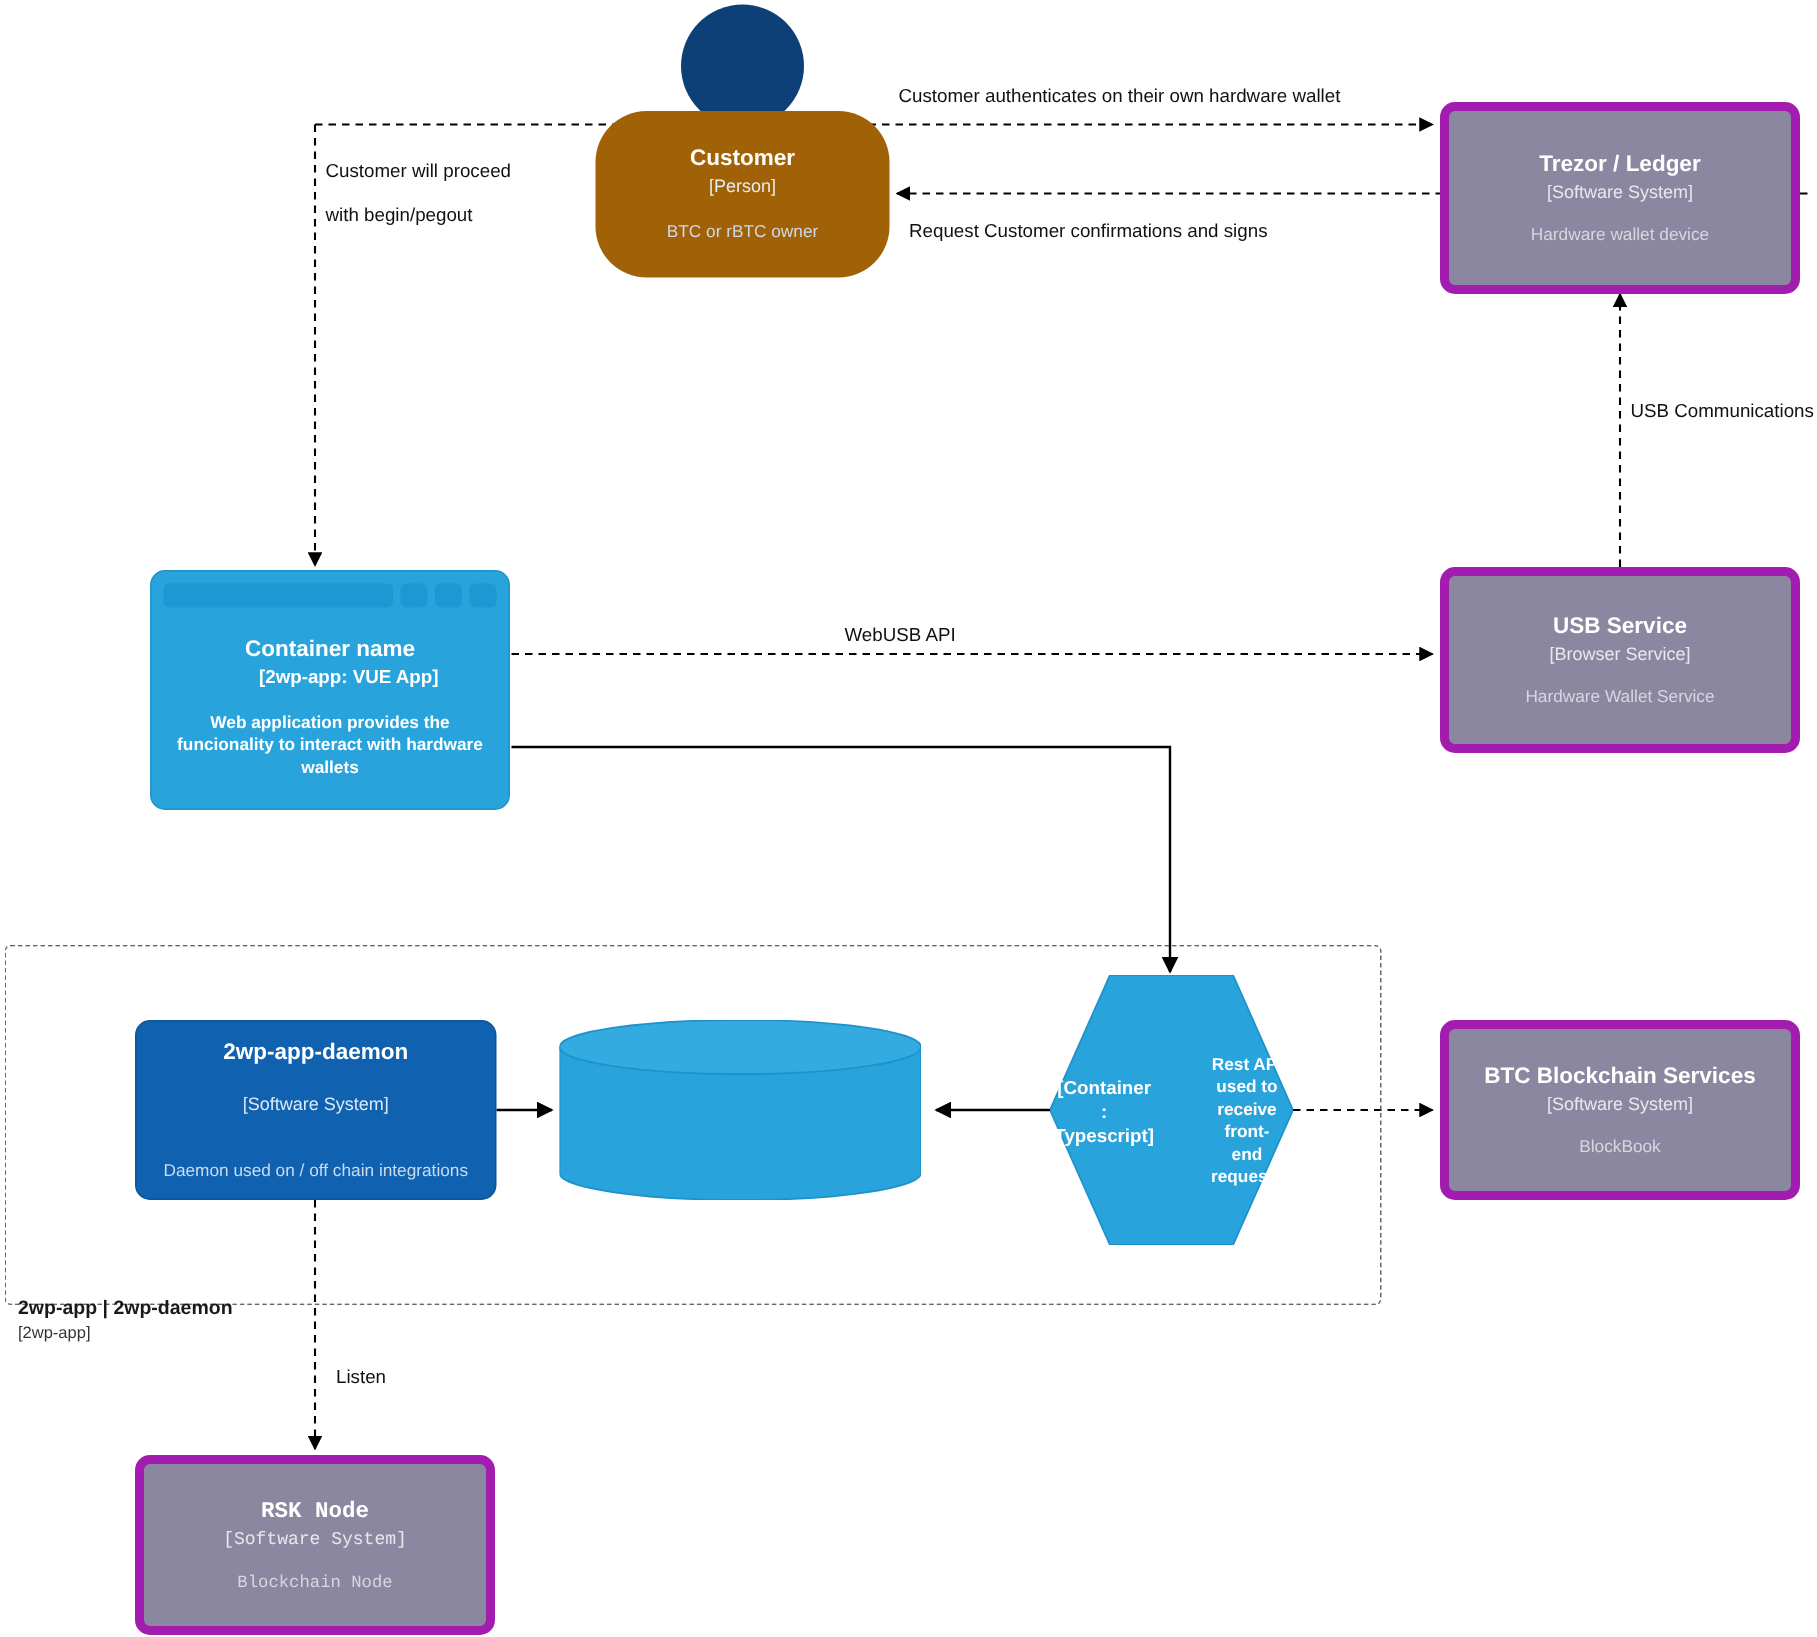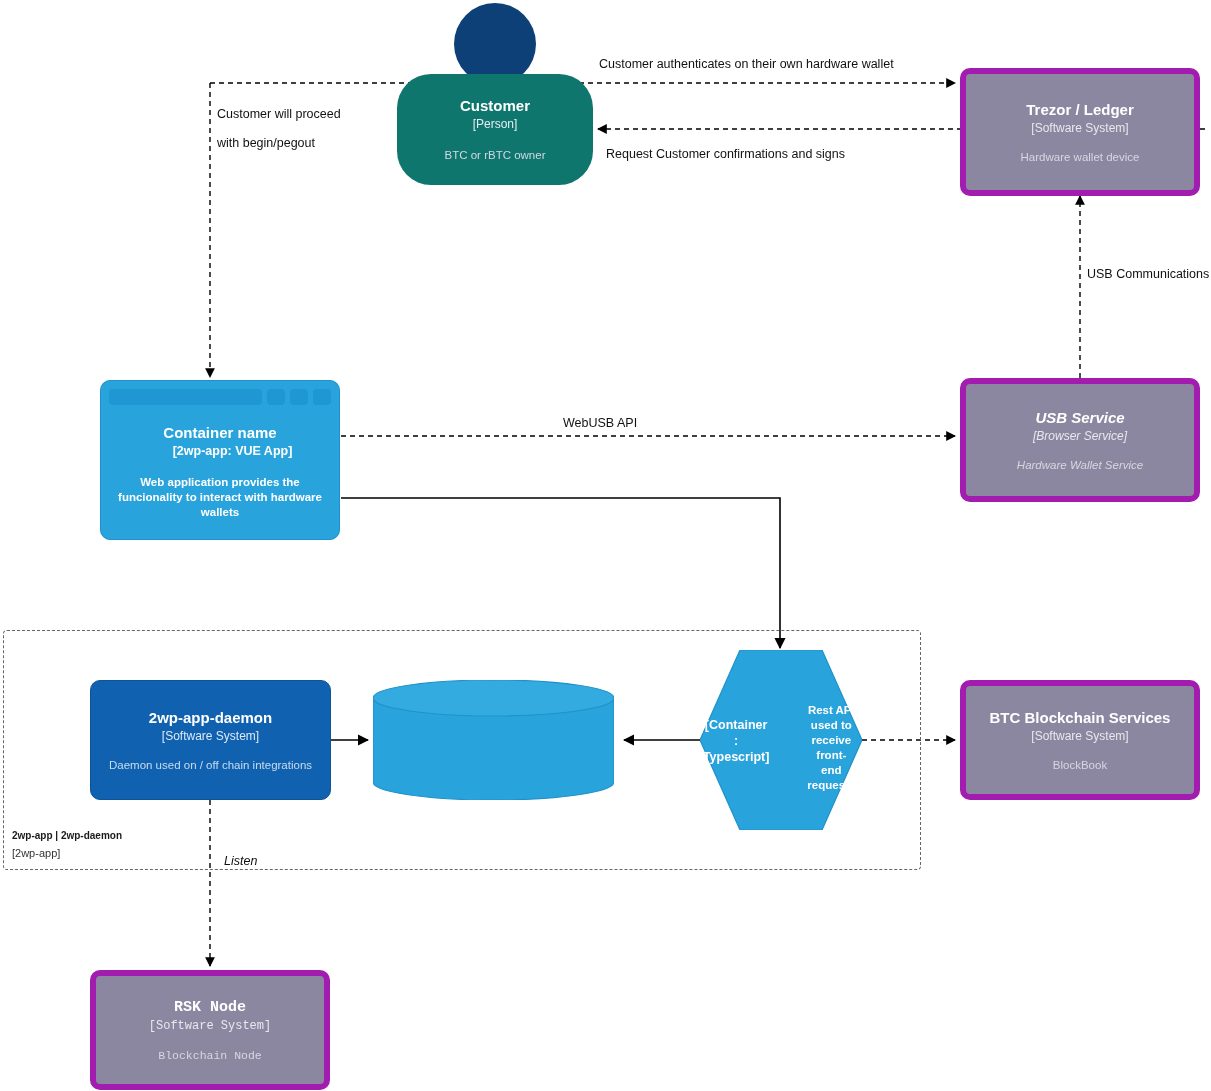--- a/index.html
+++ b/index.html
@@ -72,41 +72,42 @@
     border-radius: 50%;
     background: #0d4076;
   }
   .person-body {
     position: absolute;
     left: 0;
     top: 71px;
     width: 196px;
     height: 111px;
     border-radius: 34px;
-    background: #0f766e;
+    background: #a16207;
     display: flex;
     flex-direction: column;
     align-items: center;
     justify-content: center;
     text-align: center;
   }
   .person-body .n-desc { color: #cfd9e6; margin-top: 16px; }
   .person-body .n-type { color: #e6ecf4; }
 
   
   .sys-ext {
     background: #8c87a0;
     border-radius: 10px;
     border: 6px solid #a21caf;
   }
   
   .sys-int {
     background: #1061af;
     border-radius: 10px;
     border: 1px solid #0d5599;
+    gap: 16px;
   }
   .sys-int .n-type { color: #dce9f6; }
   .sys-int .n-desc { color: #c9dcf0; }
 
   
   .browser {
     position: absolute;
     background: #29a3dc;
     border-radius: 10px;
     border: 1px solid #1f92c9;
@@ -222,24 +223,25 @@
     position: absolute;
     border: 1.6px dashed #666666;
     border-radius: 4px;
     box-sizing: border-box;
   }
   .boundary-label {
     position: absolute;
     color: #1a1a1a;
   }
   .boundary-label .b-name {
-    font-size: 10px;
+    font-size: 13px;
     font-weight: bold;
     line-height: 20px;
     white-space: nowrap;
+    margin-top: 36px;
   }
   .boundary-label .b-type {
     font-size: 11px;
     line-height: 15px;
     color: #333333;
   }
 
   
   .edge-label {
     position: absolute;
@@ -310,21 +312,21 @@
       <div class="browser-dot"></div>
       <div class="browser-dot"></div>
     </div>
     <div class="browser-body">
       <div class="n-title">Container name</div>
       <div class="n-type">[2wp-app: VUE App]</div>
       <div class="n-desc">Web application provides the funcionality to interact with hardware wallets</div>
     </div>
   </div>
 
-  <div class="node sys-ext" style="left:960px; top:378px; width:240px; height:124px;font-style:italic;">
+  <div class="node sys-ext" style="left:960px; top:378px; width:240px; height:124px;">
     <div class="n-title">USB Service</div>
     <div class="n-type">[Browser Service]</div>
     <div class="n-desc">Hardware Wallet Service</div>
   </div>
 
   <div class="node sys-int" style="left:90px; top:680px; width:241px; height:120px;">
     <div class="n-title">2wp-app-daemon</div>
     <div class="n-type">[Software System]</div>
     <div class="n-desc">Daemon used on / off chain integrations</div>
   </div>
@@ -364,15 +366,15 @@
   <div class="edge-label" style="left:606px; top:146px;">Request Customer confirmations and signs</div>
 
   <div class="edge-label" style="left:217px; top:106px;">Customer will proceed</div>
 
   <div class="edge-label" style="left:217px; top:135px;">with begin/pegout</div>
 
   <div class="edge-label" style="left:1087px; top:266px;">USB Communications</div>
 
   <div class="edge-label" style="left:563px; top:415px;">WebUSB API</div>
 
-  <div class="edge-label" style="left:224px; top:853px;font-style:italic;">Listen</div>
+  <div class="edge-label" style="left:224px; top:910px;">Listen</div>
 
 </div>
 
 </body></html>

